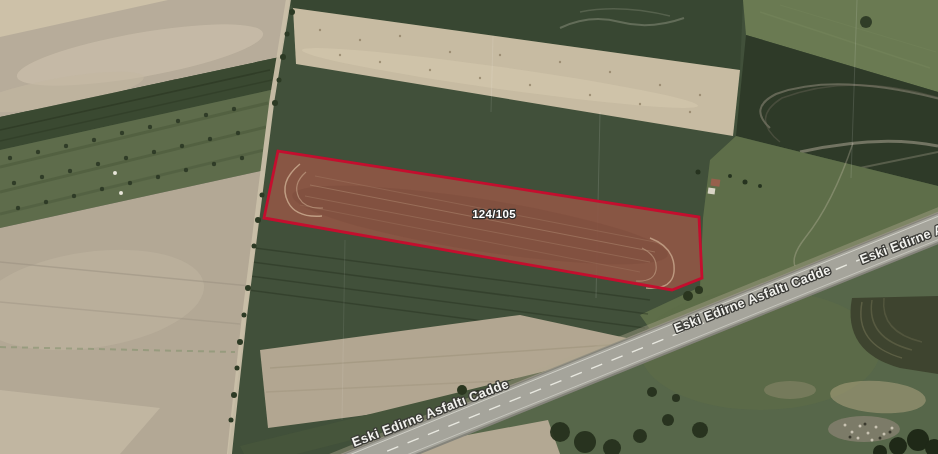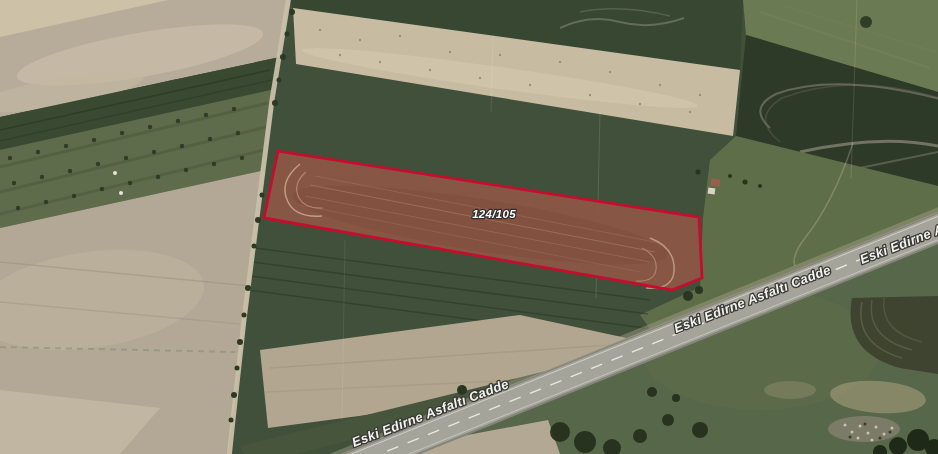--- a/index.html
+++ b/index.html
@@ -1,20 +1,19 @@
 <!DOCTYPE html>
 <html><head>
 <meta charset="utf-8">
 <style>
   html,body { margin:0; padding:0; background:#1e2318; }
   .viewport {
     position:relative; width:938px; height:454px; overflow:hidden;
     font-family:"Liberation Sans", sans-serif;
     cursor:grab;
-    font-style:italic;
   }
   svg { display:block; }
   .road-label {
     font-family:"Liberation Sans", sans-serif;
     font-size:13px; font-weight:bold; letter-spacing:.4px;
     fill:#f2f2ee; stroke:#3a3a36; stroke-width:2.6px;
     paint-order:stroke; stroke-linejoin:round;
   }
   .parcel-label {
     font-family:"Liberation Sans", sans-serif;

